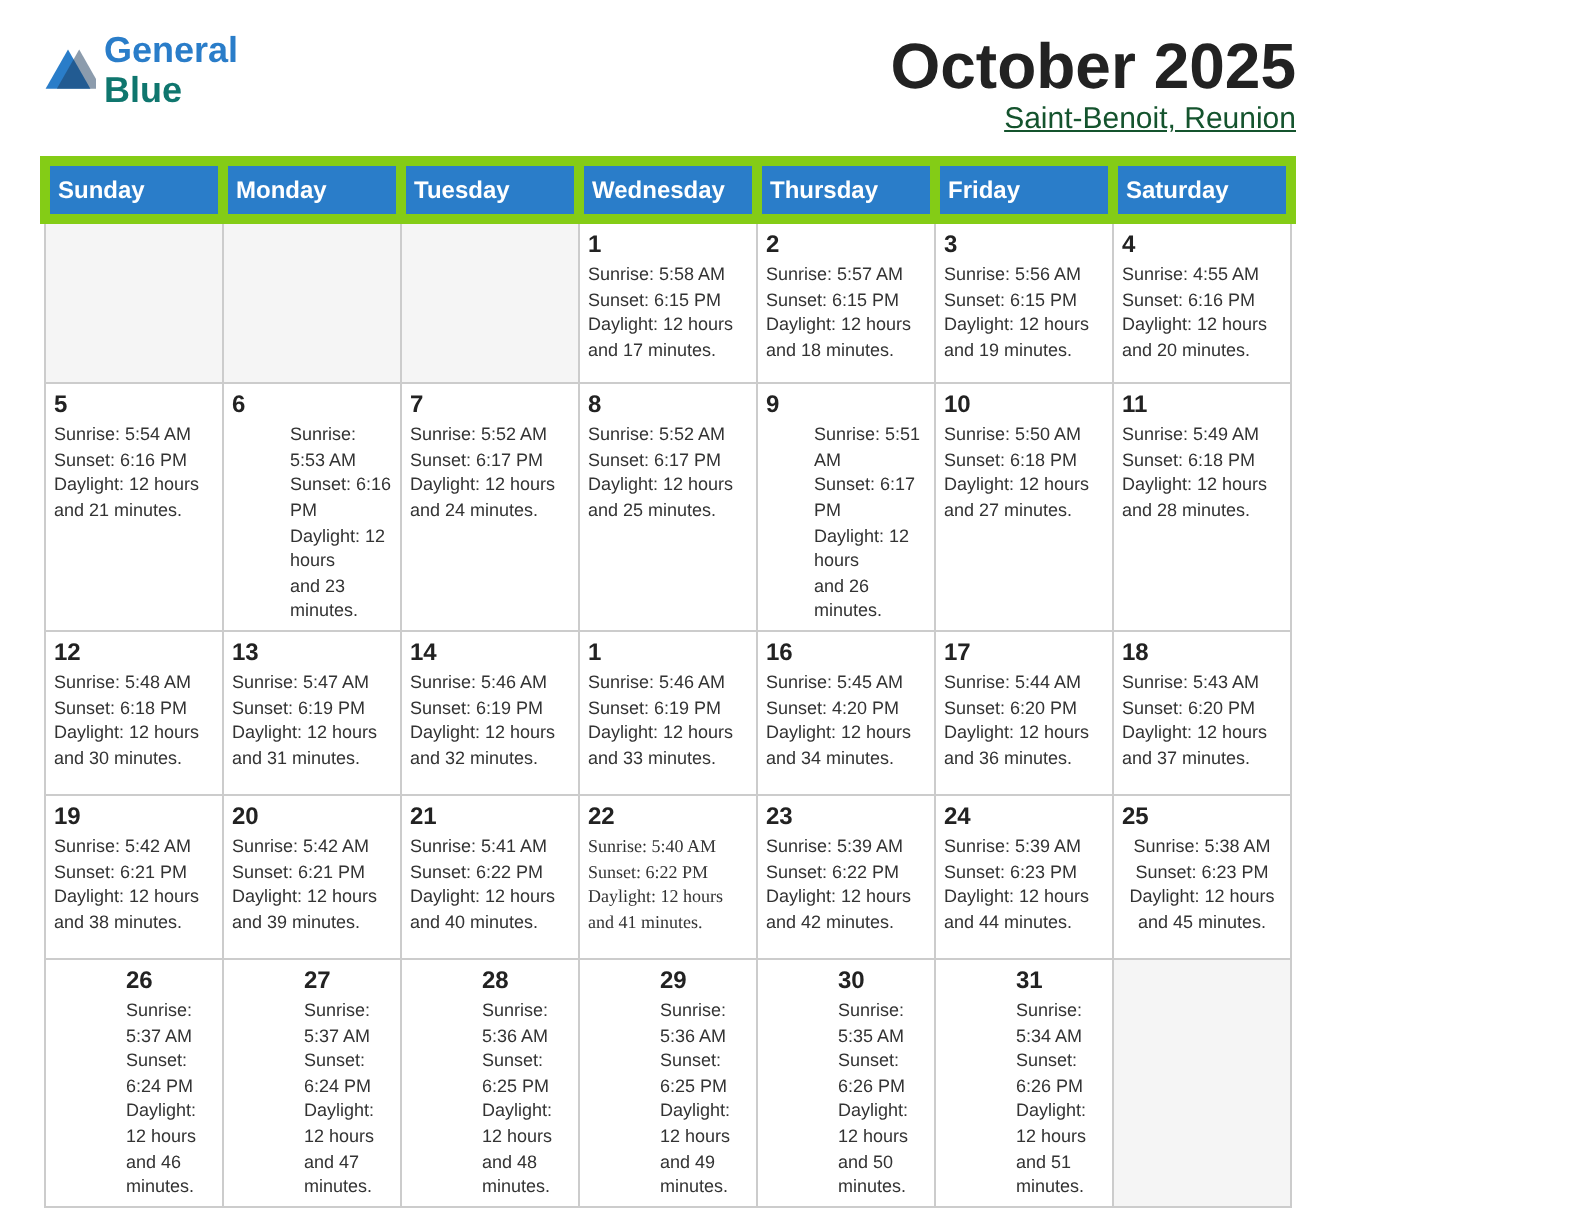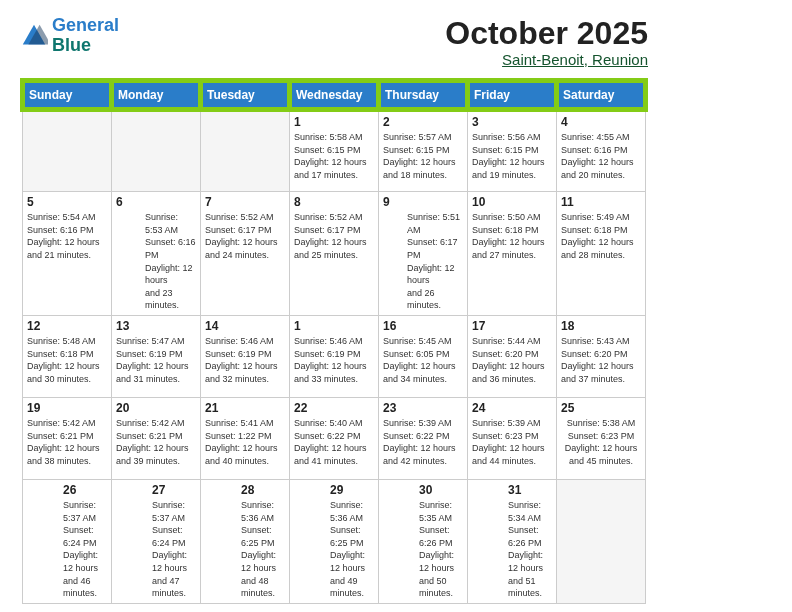--- a/index.html
+++ b/index.html
@@ -243,21 +243,21 @@
           <td>
             <span class="day-num">1</span>
             <div class="day-info" style="white-space: pre-line;">Sunrise: 5:46 AM
 Sunset: 6:19 PM
 Daylight: 12 hours
 and 33 minutes.</div>
           </td>
           <td>
             <span class="day-num">16</span>
             <div class="day-info" style="white-space: pre-line;">Sunrise: 5:45 AM
-Sunset: 6:05 PM
+Sunset: 4:20 PM
 Daylight: 12 hours
 and 34 minutes.</div>
           </td>
           <td>
             <span class="day-num">17</span>
             <div class="day-info" style="white-space: pre-line;">Sunrise: 5:44 AM
 Sunset: 6:20 PM
 Daylight: 12 hours
 and 36 minutes.</div>
           </td>
@@ -280,27 +280,27 @@
           <td>
             <span class="day-num">20</span>
             <div class="day-info" style="white-space: pre-line;">Sunrise: 5:42 AM
 Sunset: 6:21 PM
 Daylight: 12 hours
 and 39 minutes.</div>
           </td>
           <td>
             <span class="day-num">21</span>
             <div class="day-info" style="white-space: pre-line;">Sunrise: 5:41 AM
-Sunset: 1:22 PM
+Sunset: 6:22 PM
 Daylight: 12 hours
 and 40 minutes.</div>
           </td>
           <td>
             <span class="day-num">22</span>
-            <div class="day-info" style="white-space: pre-line;">Sunrise: 5:40 AM
+            <div class="day-info" style="white-space: pre-line; font-family: Liberation Serif, serif;">Sunrise: 5:40 AM
 Sunset: 6:22 PM
 Daylight: 12 hours
 and 41 minutes.</div>
           </td>
           <td>
             <span class="day-num">23</span>
             <div class="day-info" style="white-space: pre-line;">Sunrise: 5:39 AM
 Sunset: 6:22 PM
 Daylight: 12 hours
 and 42 minutes.</div>

